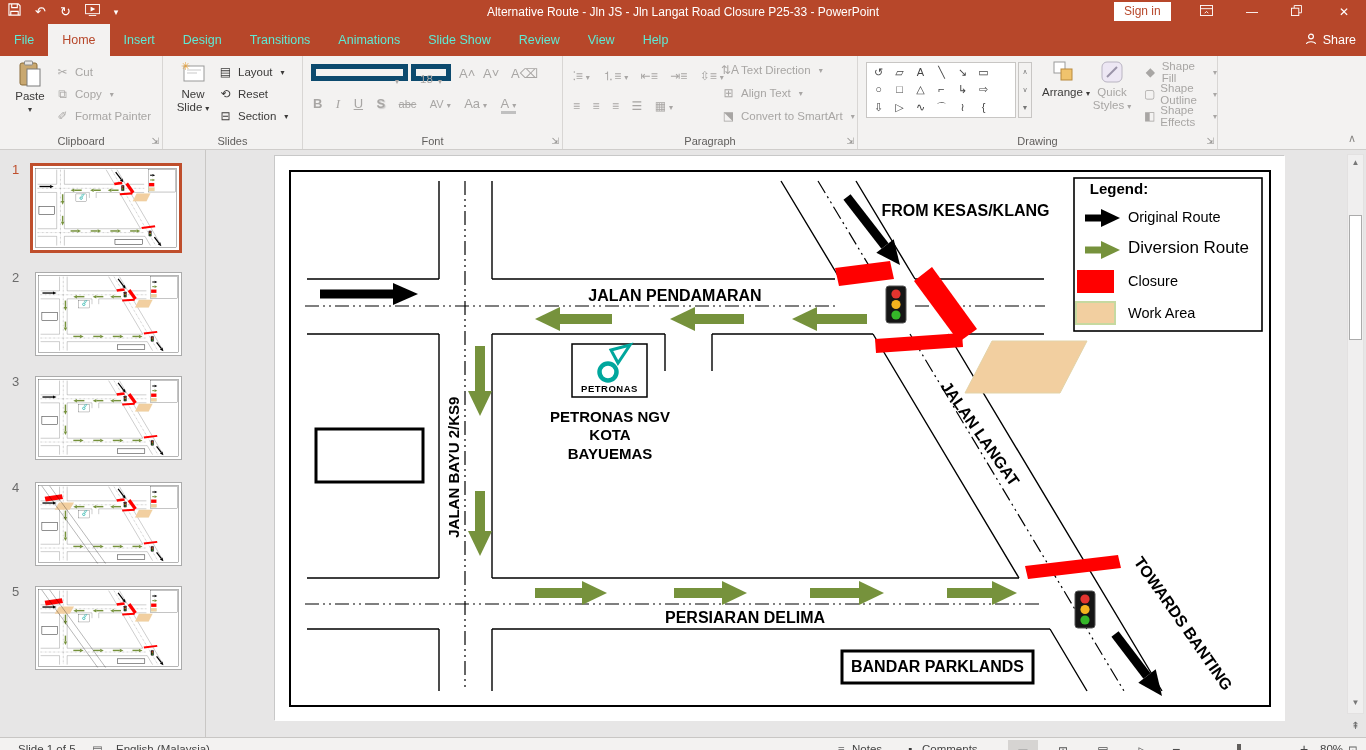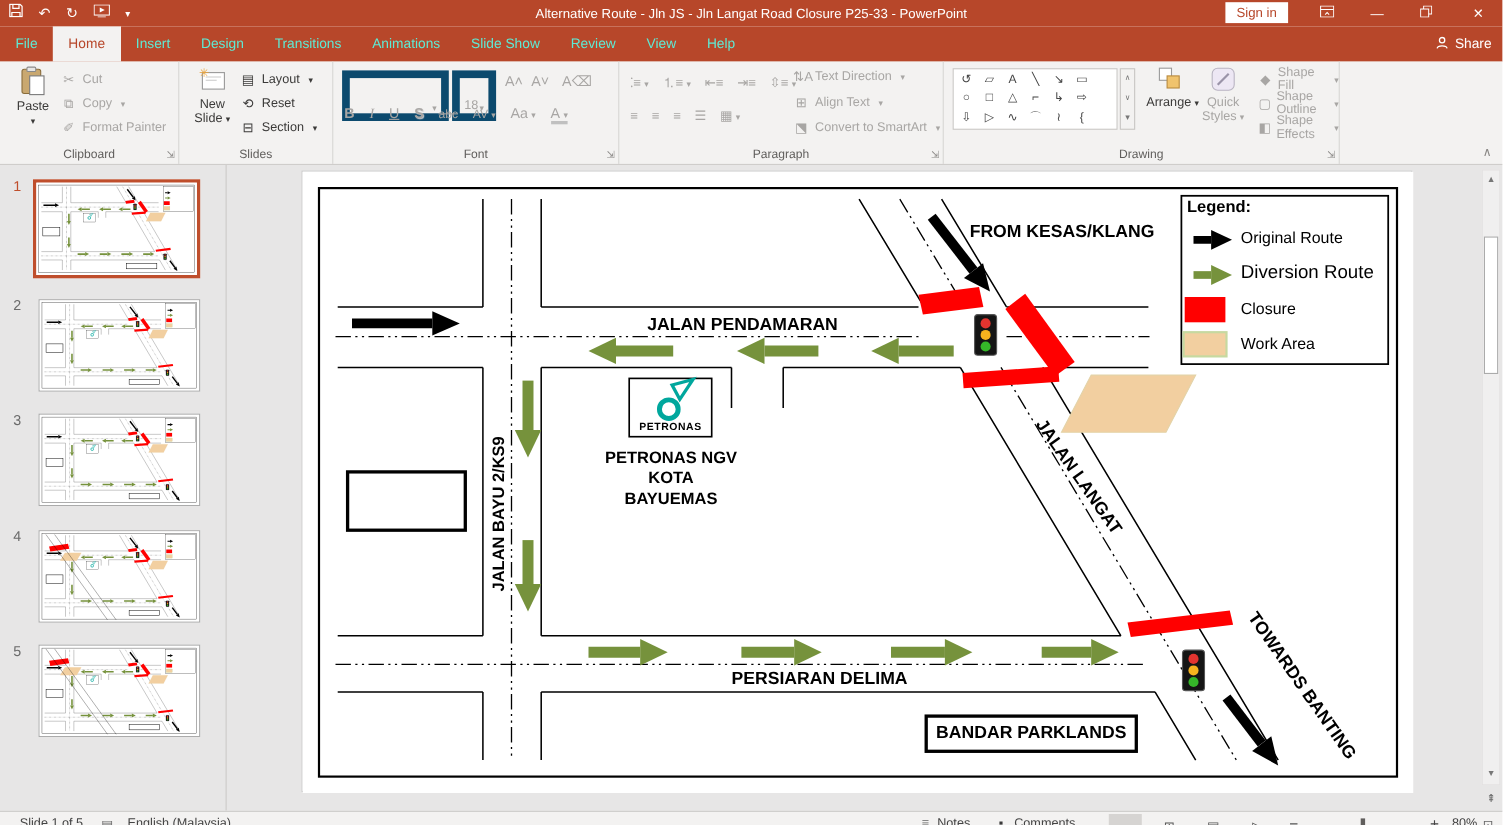--- a/index.html
+++ b/index.html
@@ -29,22 +29,22 @@
   .ribbon { position:absolute; left:0; top:56px; width:1366px; height:94px; background:#F3F2F1; border-bottom:1px solid #CFCDCB; }
   .rgroup { position:absolute; top:0; height:93px; border-right:1px solid #D8D6D4; }
   .glabel { position:absolute; bottom:2px; left:0; right:0; text-align:center; font-size:11px; color:#605E5C; }
   .launcher { position:absolute; right:3px; bottom:3px; font-size:9px; color:#8A8886; }
   .bigbtn { position:absolute; top:4px; width:44px; text-align:center; font-size:11.5px; color:#3B3A39; }
   .bigbtn .blabel { display:block; line-height:13px; }
   .sbtn { position:absolute; display:flex; align-items:center; gap:5px; font-size:11.5px; color:#3B3A39; height:20px; }
   .dis, .dis * { color:#A8A6A4 !important; }
   .ic { font-size:12px; width:15px; text-align:center; display:inline-block; }
   .caret::after { content:"▾"; font-size:8px; margin-left:3px; color:inherit; }
-  .combo { position:absolute; height:17px; background:#F3F2F1; border:7px solid #0c4a6e; color:#A8A6A4;
-     font-size:11.5px; line-height:19px; padding:16px 4px; }
+  .combo { position:absolute; height:17px; background:#F3F2F1; border:5px solid #0c4a6e; color:#A8A6A4;
+     font-size:11.5px; line-height:19px; padding:1px 4px; }
   .combo::after { content:"▾"; float:right; font-size:8px; color:#A8A6A4; margin-top:2px; }
   .fbtn { font-size:13px; color:#A8A6A4; margin-right:9px; }
   .pic { font-size:12px; color:#A8A6A4; margin-right:8px; }
   .shapecell { width:21px; height:17px; font-size:11px; color:#444; text-align:center; line-height:17px; }
   .collapse-chevron { position:absolute; right:10px; bottom:4px; color:#8A8886; font-size:11px; }
 
   
   .leftpanel { position:absolute; left:0; top:150px; width:205px; height:587px; background:#E7E6E6; }
   .thumbnum { position:absolute; left:12px; width:16px; font-size:13px; color:#6b6b6b; }
   .thumb { position:absolute; background:#fff; border:1px solid #ABABAB; }
@@ -448,21 +448,21 @@
     <div class="mlabel rot" style="left:640px;top:268px;width:130px;font-size:16px;transform:rotate(55deg)">JALAN LANGAT</div>
     <div class="mlabel rot" style="left:103px;top:302px;width:152px;font-size:15px;transform:rotate(-90deg)">JALAN BAYU 2/KS9</div>
     <div class="mlabel" style="left:299px;top:227px;width:71px;font-size:9.5px;letter-spacing:0.5px">PETRONAS</div>
     <div class="mlabel" style="left:270px;top:252px;width:130px;font-size:15px;white-space:pre-line">PETRONAS NGV
 KOTA
 BAYUEMAS</div>
     <div class="mlabel" style="left:390px;top:452px;width:160px;font-size:16px">PERSIARAN DELIMA</div>
     <div class="mlabel" style="left:567px;top:501px;width:191px;font-size:16px">BANDAR PARKLANDS</div>
     <div class="mlabel rot" style="left:818px;top:458px;width:180px;font-size:16px;transform:rotate(55deg)">TOWARDS BANTING</div>
 
-    <div class="mlabel" style="left:804px;top:24px;width:80px;font-size:15px;text-align:left">Legend:</div>
+    <div class="mlabel" style="left:804px;top:24px;width:80px;font-size:15px;text-align:center">Legend:</div>
     <div class="abs" style="left:853px;top:53px;font-size:14.5px">Original Route</div>
     <div class="abs" style="left:853px;top:82px;font-size:17px">Diversion Route</div>
     <div class="abs" style="left:853px;top:117px;font-size:14.5px">Closure</div>
     <div class="abs" style="left:853px;top:149px;font-size:14.5px">Work Area</div>
   </div>
 
   <div class="vscroll">
     <div class="varrow" style="top:3px">▲</div>
     <div class="vthumb"></div>
     <div class="varrow" style="top:543px">▼</div>

